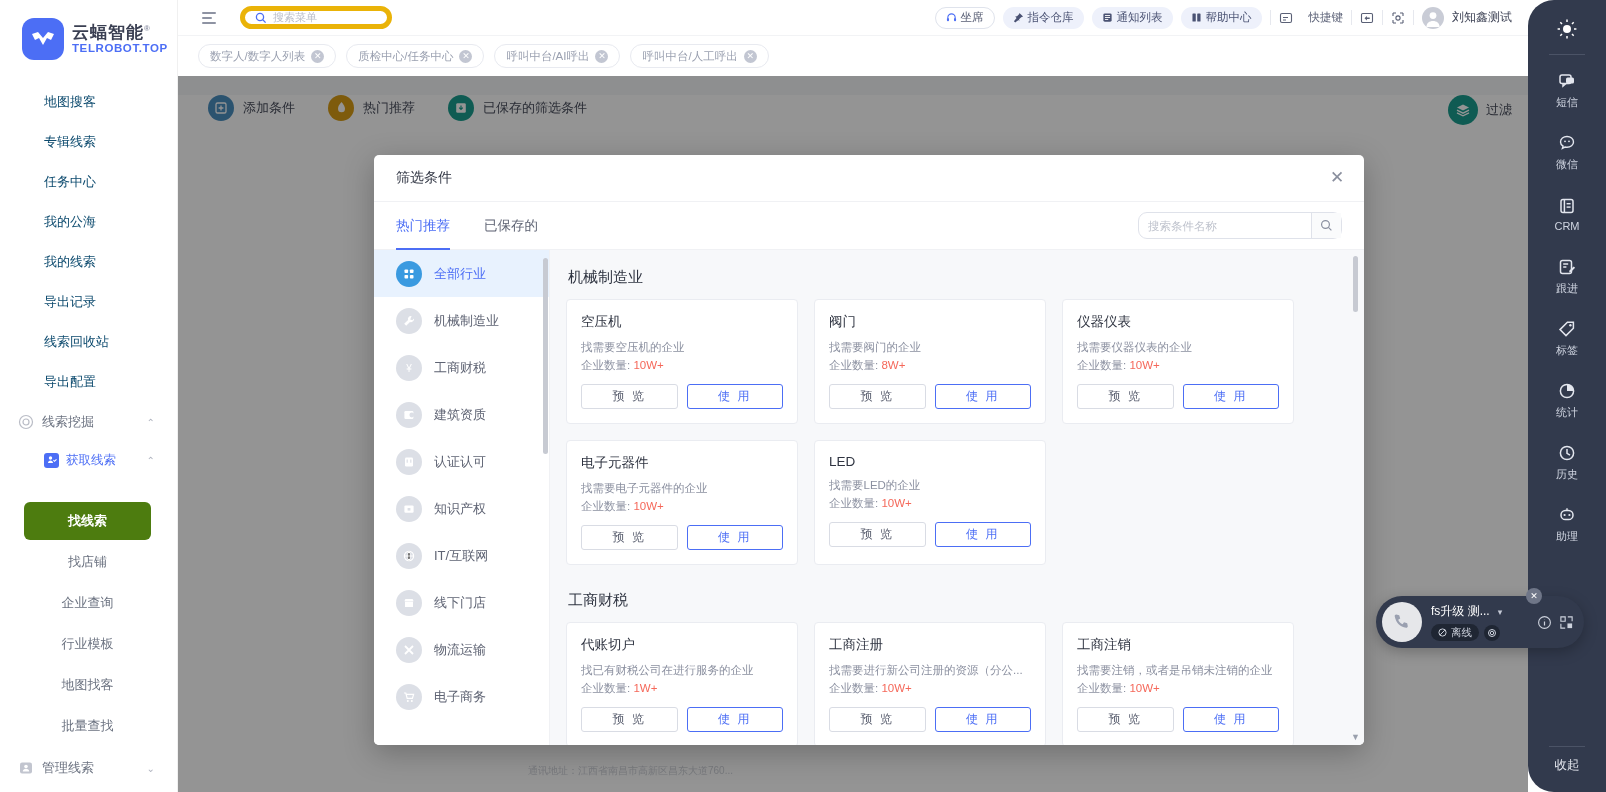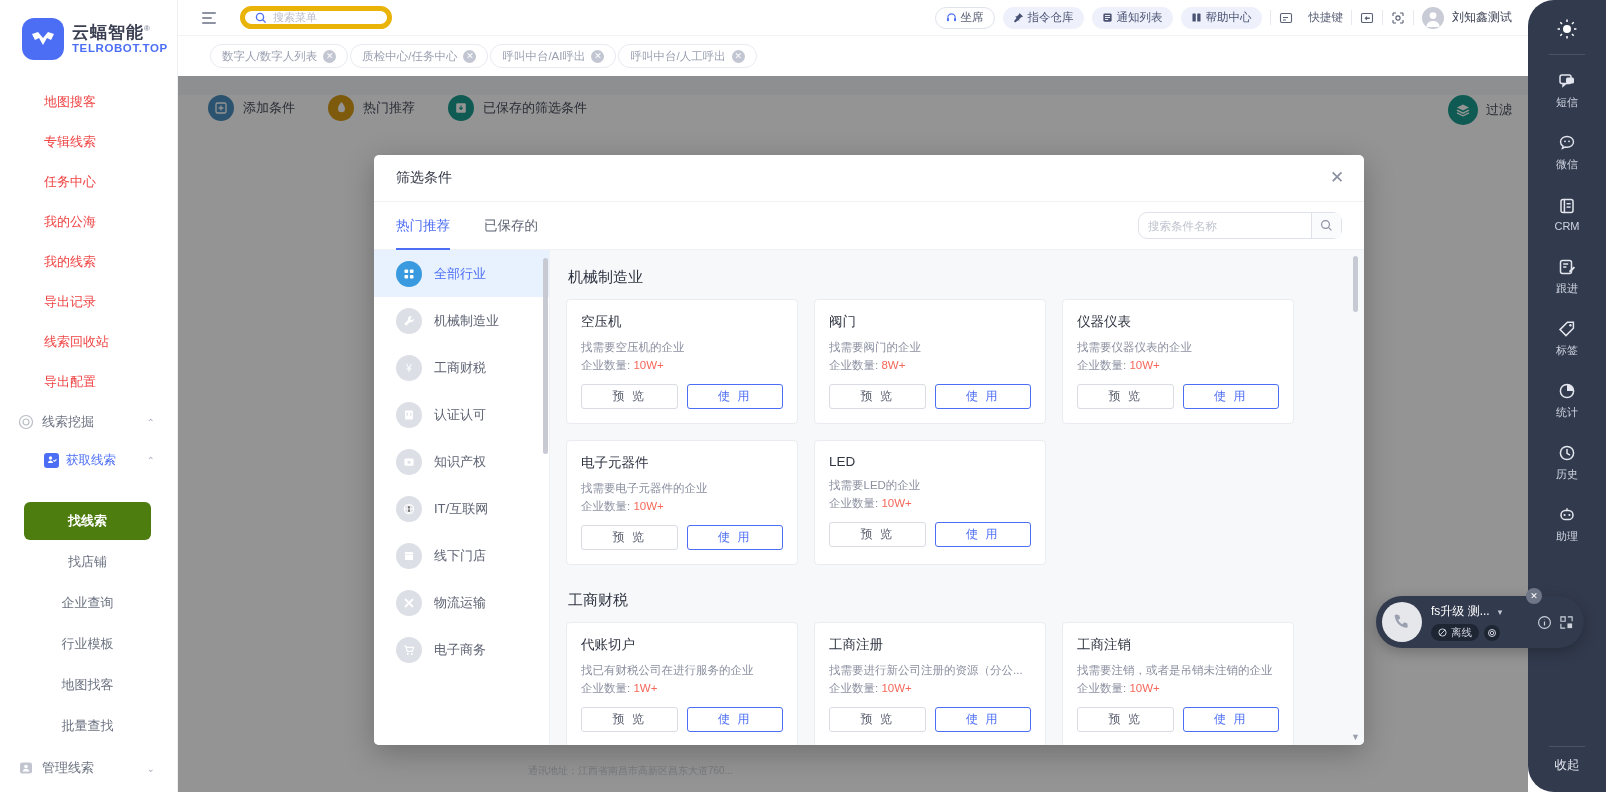--- a/index.html
+++ b/index.html
@@ -24,21 +24,21 @@
     flex:0 0 auto;
   }
   .brand-text { line-height:1.05; }
   .brand-cn { font-size:17px; color:#3a3f52; font-weight:bold; letter-spacing:1px; }
   .brand-cn sup { font-size:8px; color:#8a8fa3; }
   .brand-en { font-size:11.5px; color:#4c6ef5; font-weight:bold; letter-spacing:.6px; }
 
   .nav { margin-top:22px; }
   .nav-item {
     height:40px; display:flex; align-items:center;
-    font-size:13px; color:#ef4444; padding-left:44px; cursor:pointer;
+    font-size:13px; color:#0c4a6e; padding-left:44px; cursor:pointer;
     position:relative;
   }
   .nav-group {
     height:40px; display:flex; align-items:center; gap:8px;
     font-size:13px; color:#6b7280; padding-left:18px; cursor:pointer;
   }
   .nav-group .gicon { width:16px; height:16px; flex:0 0 auto; opacity:.6; }
   .nav-group .caret { margin-left:auto; margin-right:22px; font-size:10px; color:#b0b4c0; }
   .nav-sub {
     height:36px; display:flex; align-items:center; gap:7px;
@@ -81,22 +81,22 @@
   .icon-lbl { display:flex;align-items:center;gap:16px;font-size:11.5px;color:#5a6076;cursor:pointer; }
   .sq-icon { width:14px;height:14px; }
   .avatar {
     width:22px;height:22px;border-radius:50%;background:#c9ccd6;
     display:flex;align-items:center;justify-content:center;flex:0 0 auto;
   }
   .username { font-size:12px;color:#3a3f52; white-space:nowrap; }
 
   
   .tabstrip {
-    position:absolute; left:190px; top:36px; width:1350px; height:40px;
-    background:#fff; display:flex; align-items:center; gap:2px; padding-left:20px;
+    position:absolute; left:178px; top:36px; width:1350px; height:40px;
+    background:#fff; display:flex; align-items:center; gap:10px; padding-left:20px;
     z-index:4;
   }
   .tab {
     height:24px; border:1px solid #e8eaf0; border-radius:12px;
     display:flex; align-items:center; gap:6px; padding:0 11px;
     font-size:11.5px; color:#9aa0b0; cursor:pointer; white-space:nowrap;
   }
   .tab .x {
     width:13px;height:13px;border-radius:50%;background:#c2c6d2;color:#fff;
     font-size:9px;display:flex;align-items:center;justify-content:center;
@@ -593,20 +593,29 @@
           <span class="cicon">
               <svg width="14" height="14" viewBox="0 0 14 14">
                 <text x="7" y="10.5" font-size="10" fill="#fff" text-anchor="middle" font-family="sans-serif">¥</text>
               </svg>
             </span>
           <span>工商财税</span>
         </div>
         <div class="cat">
           <span class="cicon">
               <svg width="14" height="14" viewBox="0 0 14 14">
+                <rect x="2.4" y="3" width="9" height="8" rx="1.2" fill="#fff"></rect>
+                <circle cx="9.8" cy="7" r="2.4" fill="#dcdfe6"></circle>
+              </svg>
+            </span>
+          <span>建筑资质</span>
+        </div>
+        <div class="cat">
+          <span class="cicon">
+              <svg width="14" height="14" viewBox="0 0 14 14">
                 <rect x="3" y="2.6" width="8" height="8.8" rx="1.2" fill="#fff"></rect>
                 <path d="M5.2 4.6v3.2M8.8 4.6v3.2" stroke="#dcdfe6" stroke-width="1.2"></path>
               </svg>
             </span>
           <span>认证认可</span>
         </div>
         <div class="cat">
           <span class="cicon">
               <svg width="14" height="14" viewBox="0 0 14 14">
                 <rect x="2.4" y="3.4" width="9.2" height="7.4" rx="1.2" fill="#fff"></rect>

